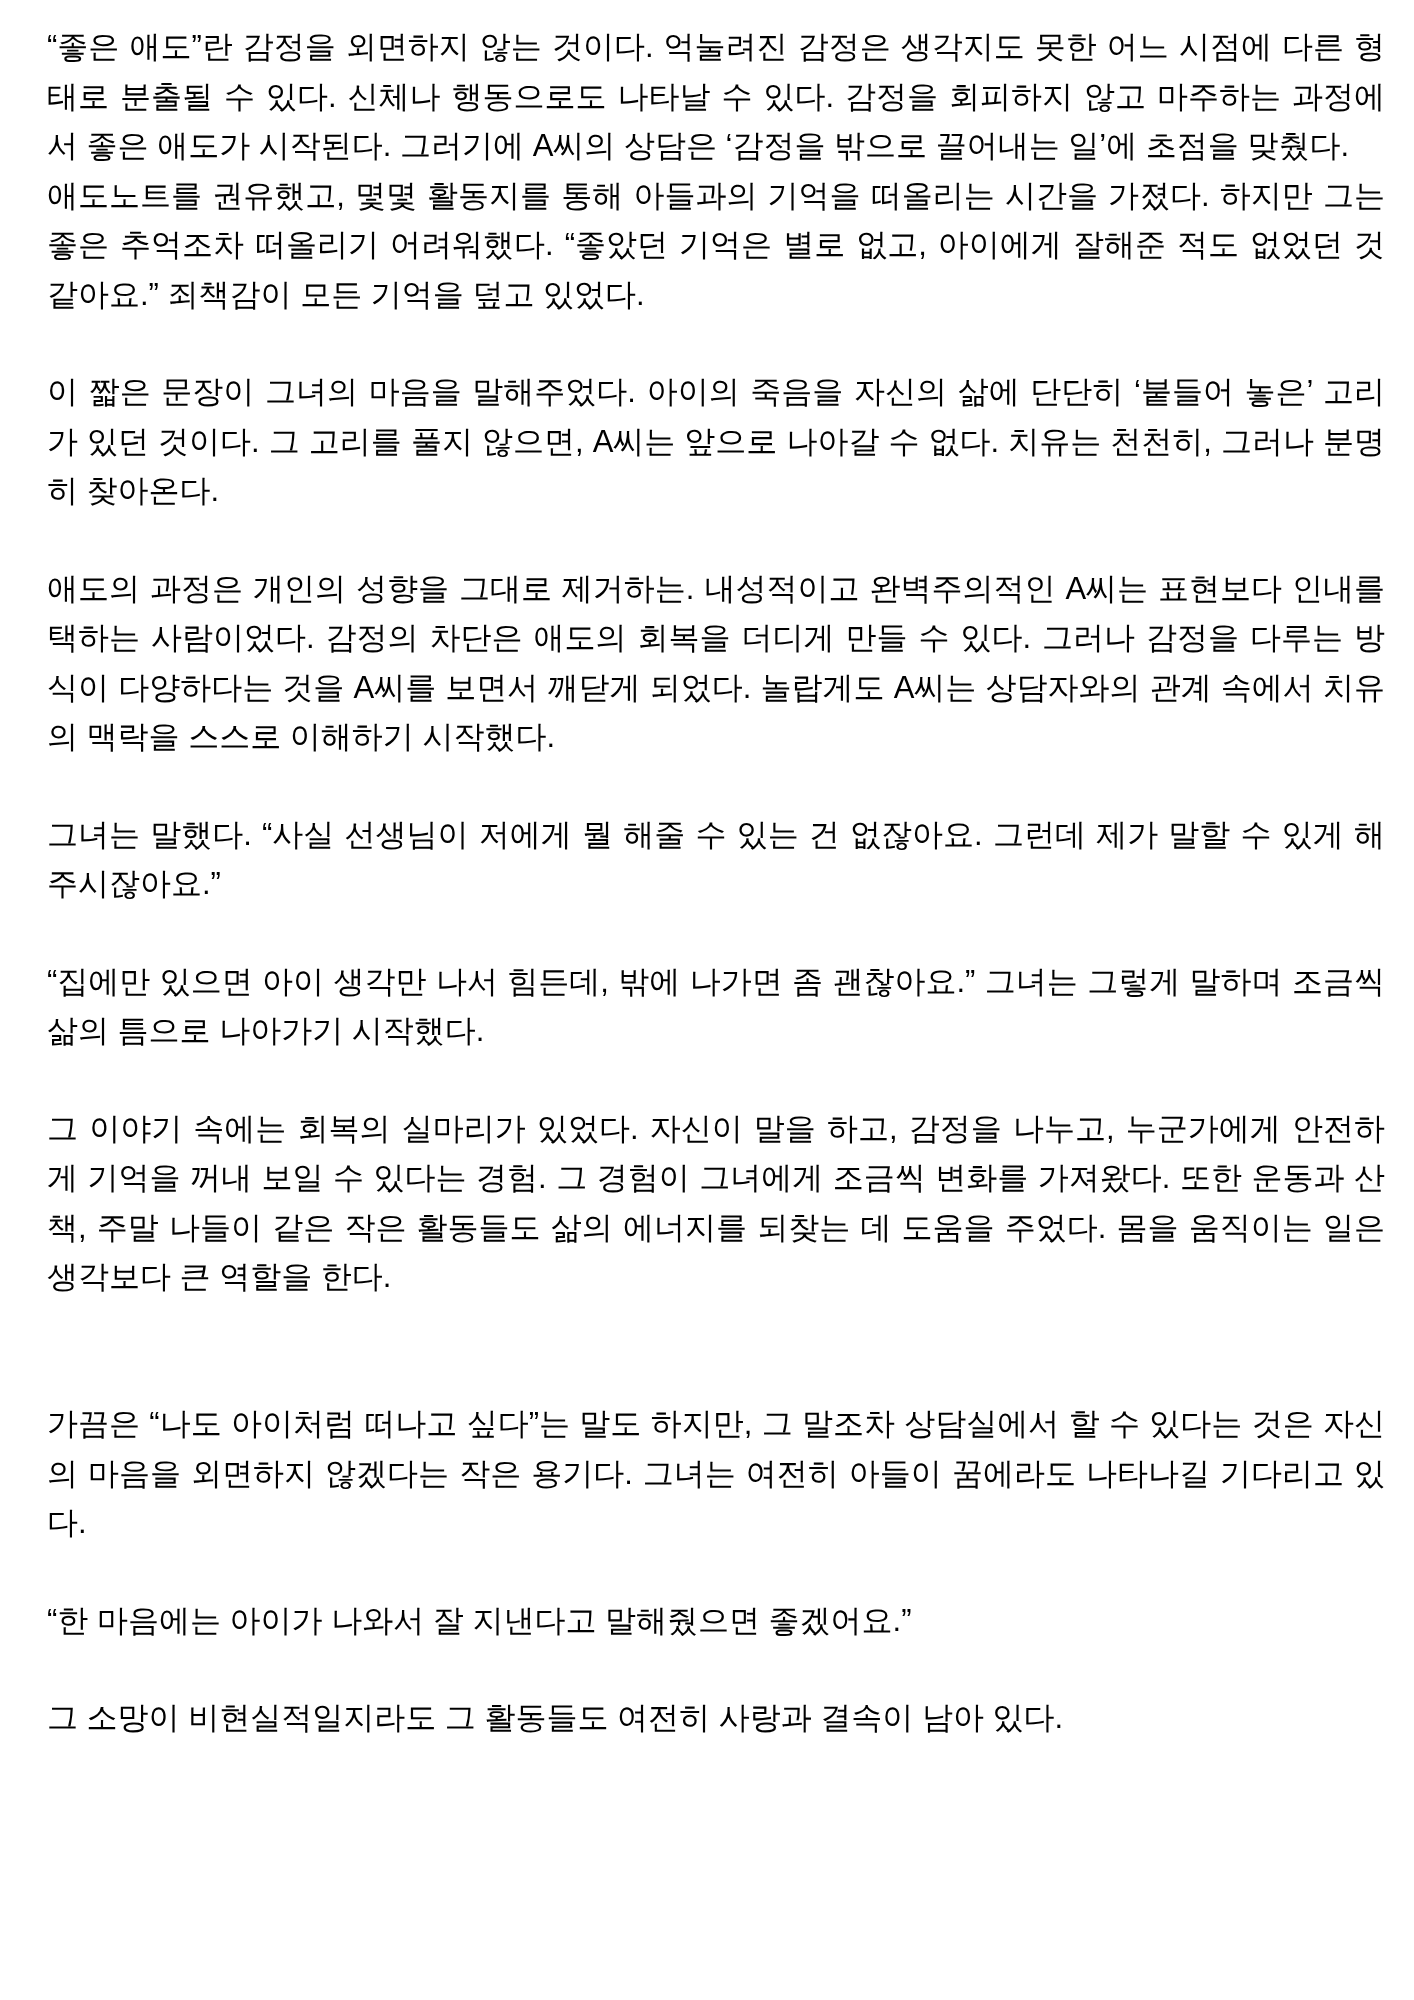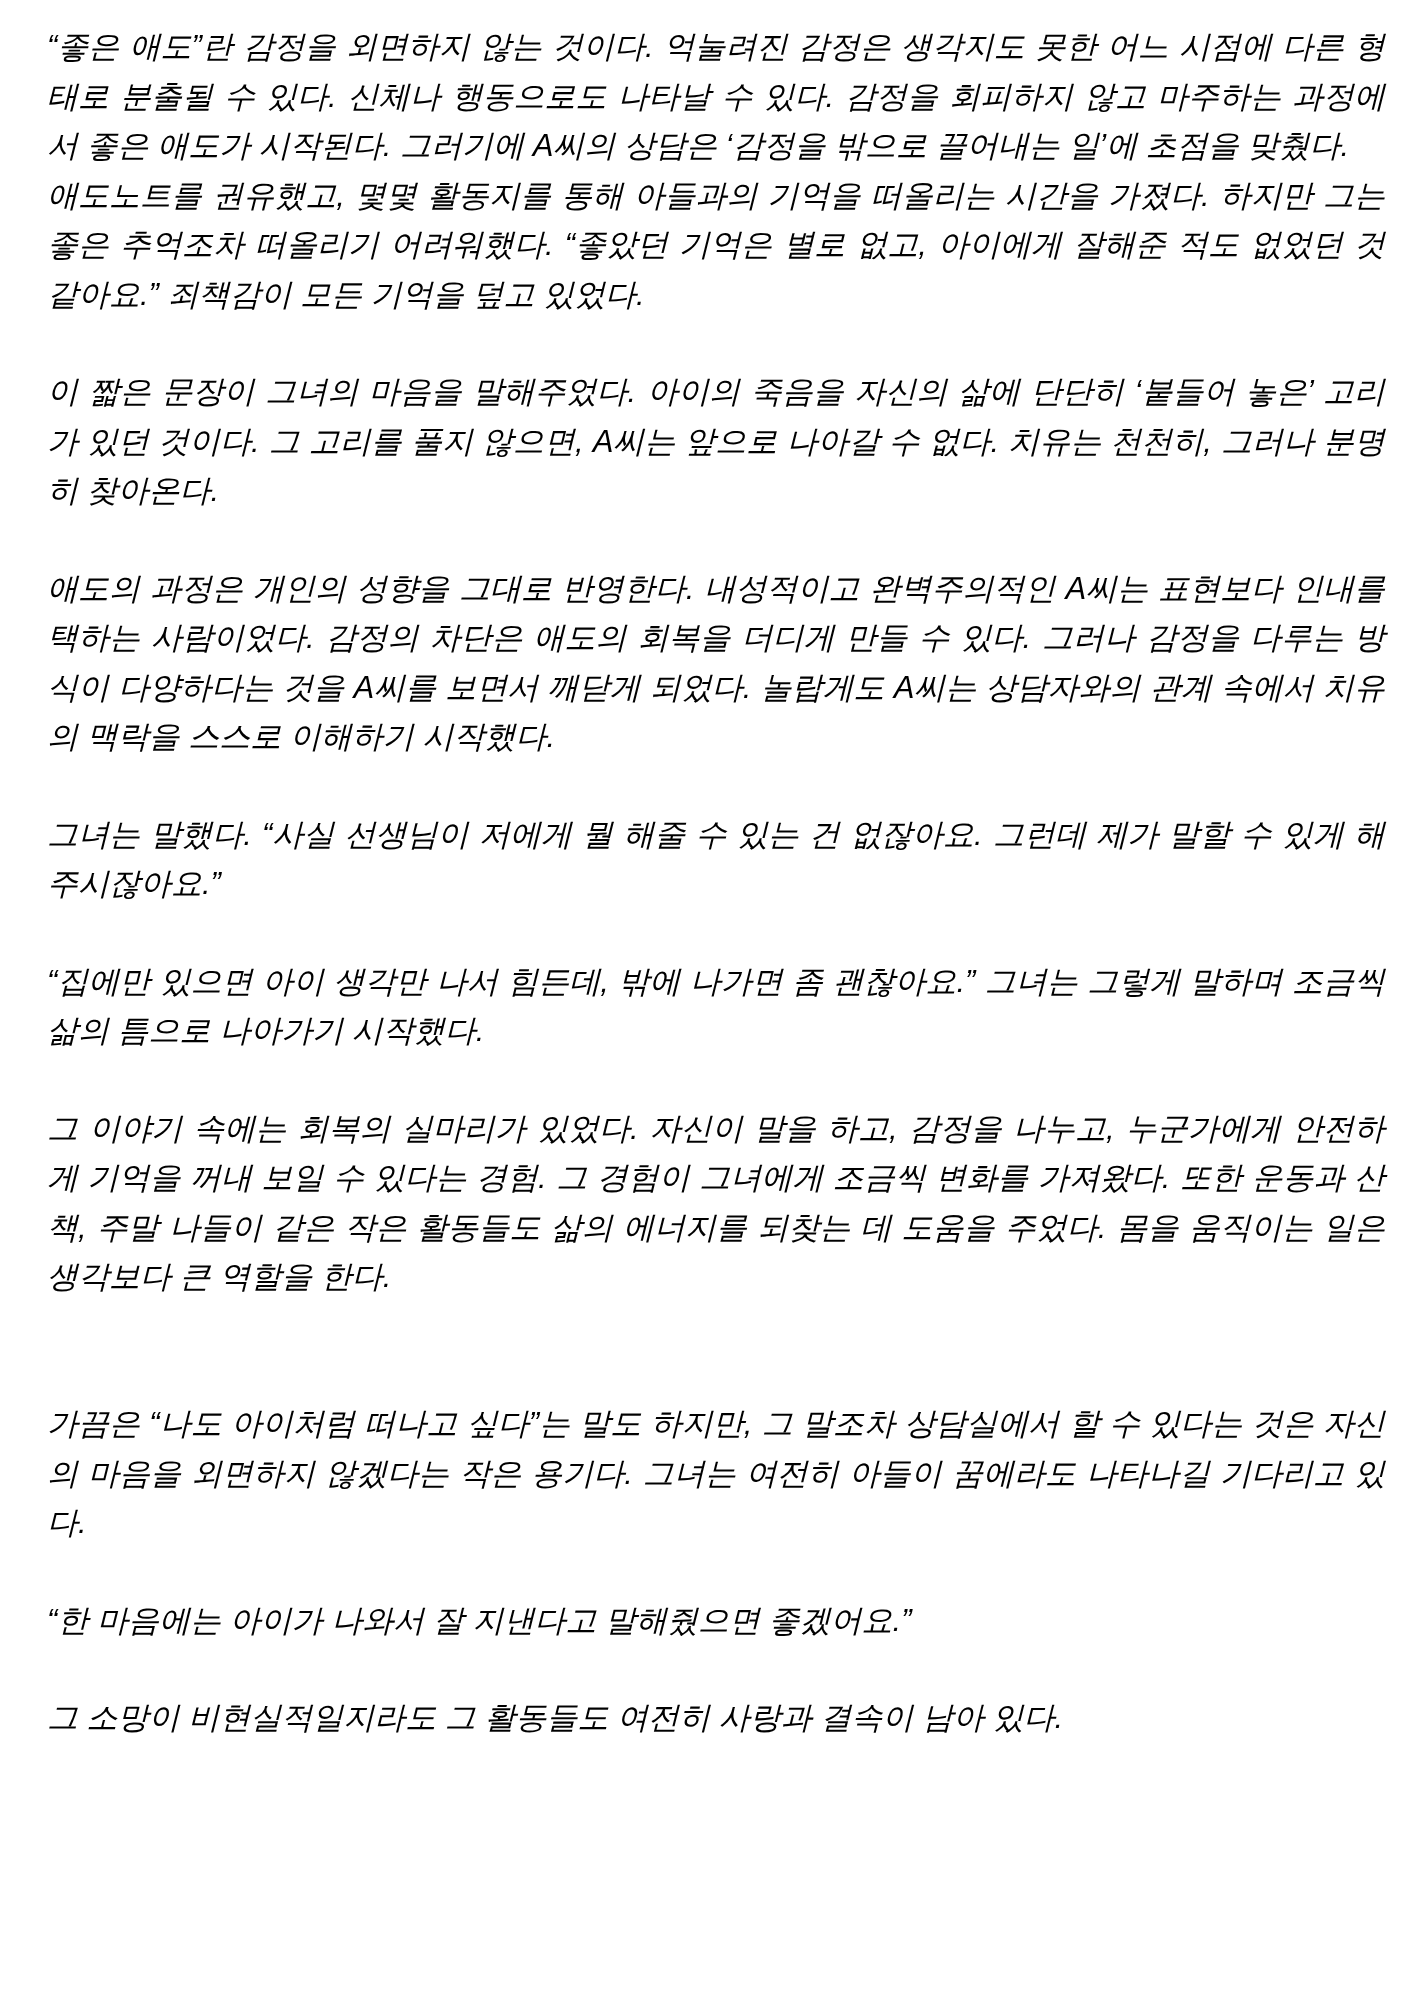--- a/index.html
+++ b/index.html
@@ -19,38 +19,37 @@
     width: 100%;
     padding: 22px 29px 60px 47px;
     font-family: "Liberation Sans", sans-serif;
     font-size: 31px;
     line-height: 49.5px;
     color: #000000;
     text-align: justify;
   }
   .para {
     margin: 48px 0 0 0;
-    font-style: italic;
   }
   .para:first-child {
     margin-top: 0;
   }
 </style>
 </head>
 <body>
 
 <div class="page">
   <div class="article">
 
     <p class="para"><span>“좋은 애도”란 감정을 외면하지 않는 것이다. 억눌려진 감정은 생각지도 못한 어느 시점에 다른 형태로 분출될 수 있다. 신체나 행동으로도 나타날 수 있다. 감정을 회피하지 않고 마주하는 과정에서 좋은 애도가 시작된다. 그러기에 A씨의 상담은 ‘감정을 밖으로 끌어내는 일’에 초점을 맞췄다.</span><br><span>애도노트를 권유했고, 몇몇 활동지를 통해 아들과의 기억을 떠올리는 시간을 가졌다. 하지만 그는 좋은 추억조차 떠올리기 어려워했다. “좋았던 기억은 별로 없고, 아이에게 잘해준 적도 없었던 것 같아요.” 죄책감이 모든 기억을 덮고 있었다.</span></p>
 
 
     <p class="para"><span>이 짧은 문장이 그녀의 마음을 말해주었다. 아이의 죽음을 자신의 삶에 단단히 ‘붙들어 놓은’ 고리가 있던 것이다. 그 고리를 풀지 않으면, A씨는 앞으로 나아갈 수 없다. 치유는 천천히, 그러나 분명히 찾아온다.</span></p>
 
-    <p class="para"><span>애도의 과정은 개인의 성향을 그대로 반영한다. 내성적이고 완벽주의적인 A씨는 표현보다 인내를 택하는 사람이었다. 감정의 차단은 애도의 회복을 더디게 만들 수 있다. 그러나 감정을 다루는 방식이 다양하다는 것을 A씨를 보면서 깨닫게 되었다. 놀랍게도 A씨는 상담자와의 관계 속에서 치유의 맥락을 스스로 이해하기 시작했다.</span></p>
+    <p class="para"><span>애도의 과정은 개인의 성향을 그대로 제거하는. 내성적이고 완벽주의적인 A씨는 표현보다 인내를 택하는 사람이었다. 감정의 차단은 애도의 회복을 더디게 만들 수 있다. 그러나 감정을 다루는 방식이 다양하다는 것을 A씨를 보면서 깨닫게 되었다. 놀랍게도 A씨는 상담자와의 관계 속에서 치유의 맥락을 스스로 이해하기 시작했다.</span></p>
 
     <p class="para"><span>그녀는 말했다. “사실 선생님이 저에게 뭘 해줄 수 있는 건 없잖아요. 그런데 제가 말할 수 있게 해주시잖아요.”</span></p>
 
     <p class="para"><span>“집에만 있으면 아이 생각만 나서 힘든데, 밖에 나가면 좀 괜찮아요.” 그녀는 그렇게 말하며 조금씩 삶의 틈으로 나아가기 시작했다.</span></p>
 
     <p class="para"><span>그 이야기 속에는 회복의 실마리가 있었다. 자신이 말을 하고, 감정을 나누고, 누군가에게 안전하게 기억을 꺼내 보일 수 있다는 경험. 그 경험이 그녀에게 조금씩 변화를 가져왔다. 또한 운동과 산책, 주말 나들이 같은 작은 활동들도 삶의 에너지를 되찾는 데 도움을 주었다. 몸을 움직이는 일은 생각보다 큰 역할을 한다.</span></p>
 
     <p class="para"><br><span>가끔은 “나도 아이처럼 떠나고 싶다”는 말도 하지만, 그 말조차 상담실에서 할 수 있다는 것은 자신의 마음을 외면하지 않겠다는 작은 용기다. 그녀는 여전히 아들이 꿈에라도 나타나길 기다리고 있다.</span></p>
 
     <p class="para"><span>“한 마음에는 아이가 나와서 잘 지낸다고 말해줬으면 좋겠어요.”</span></p>

